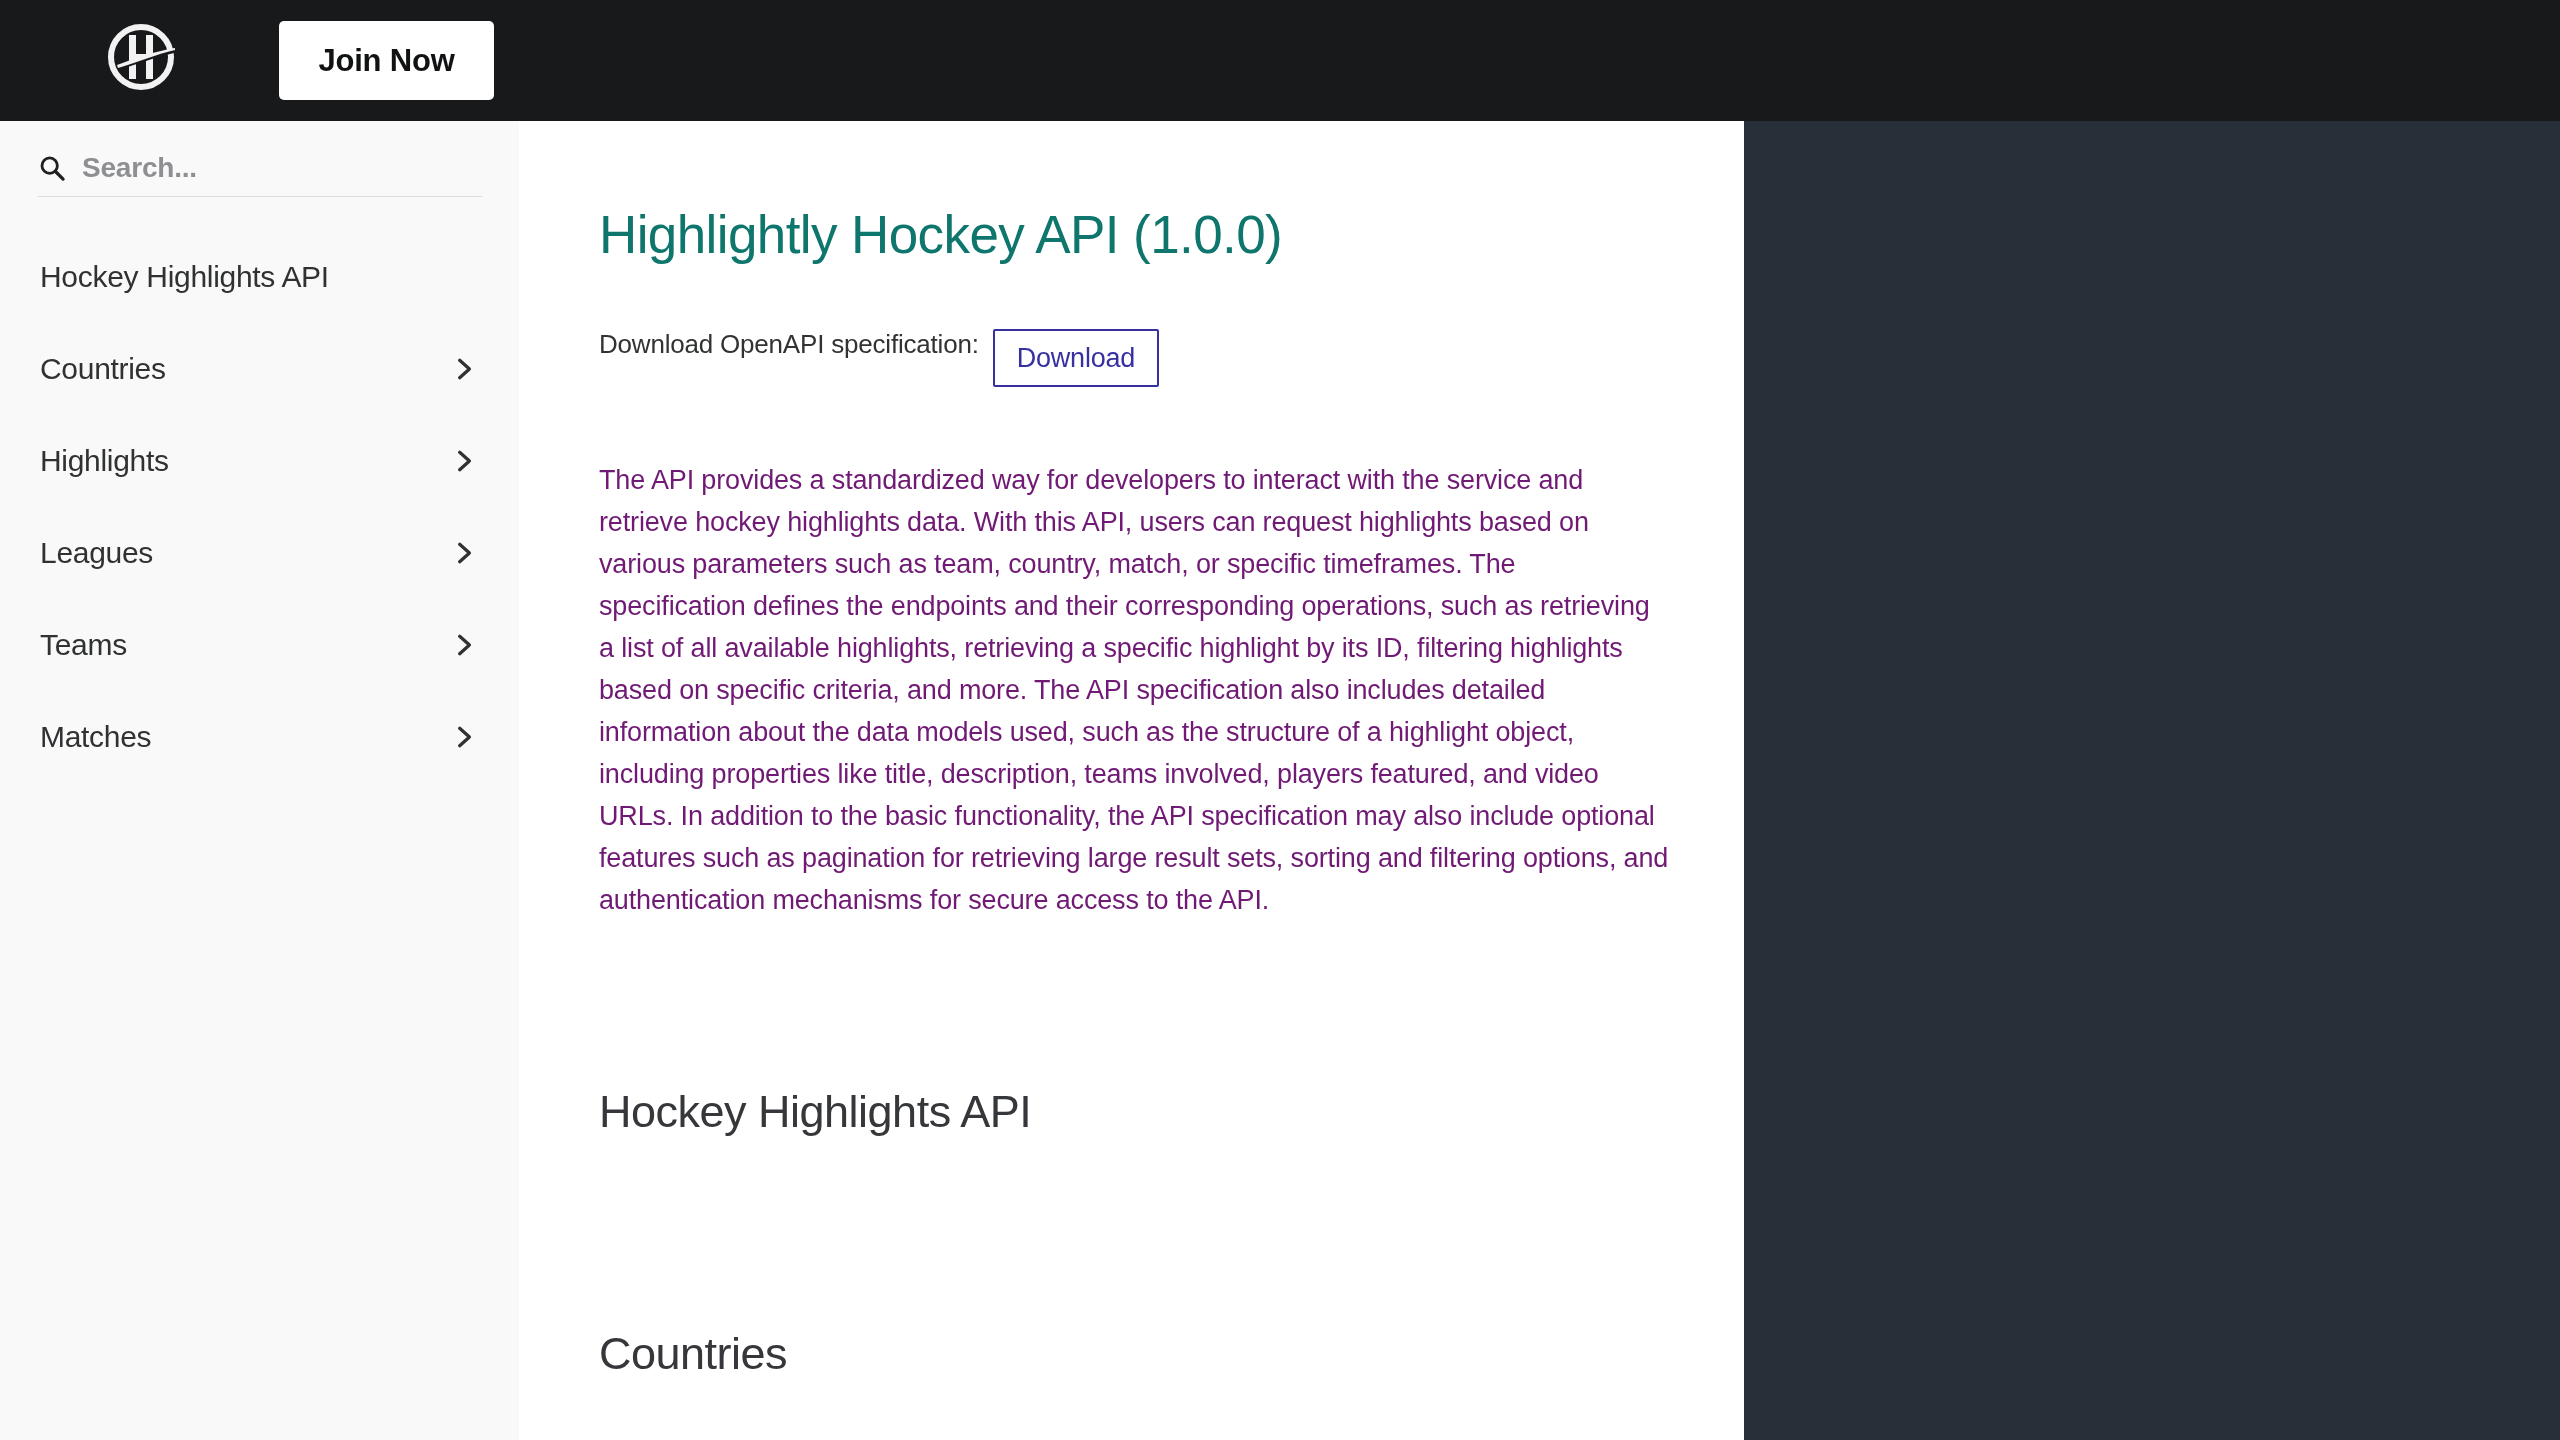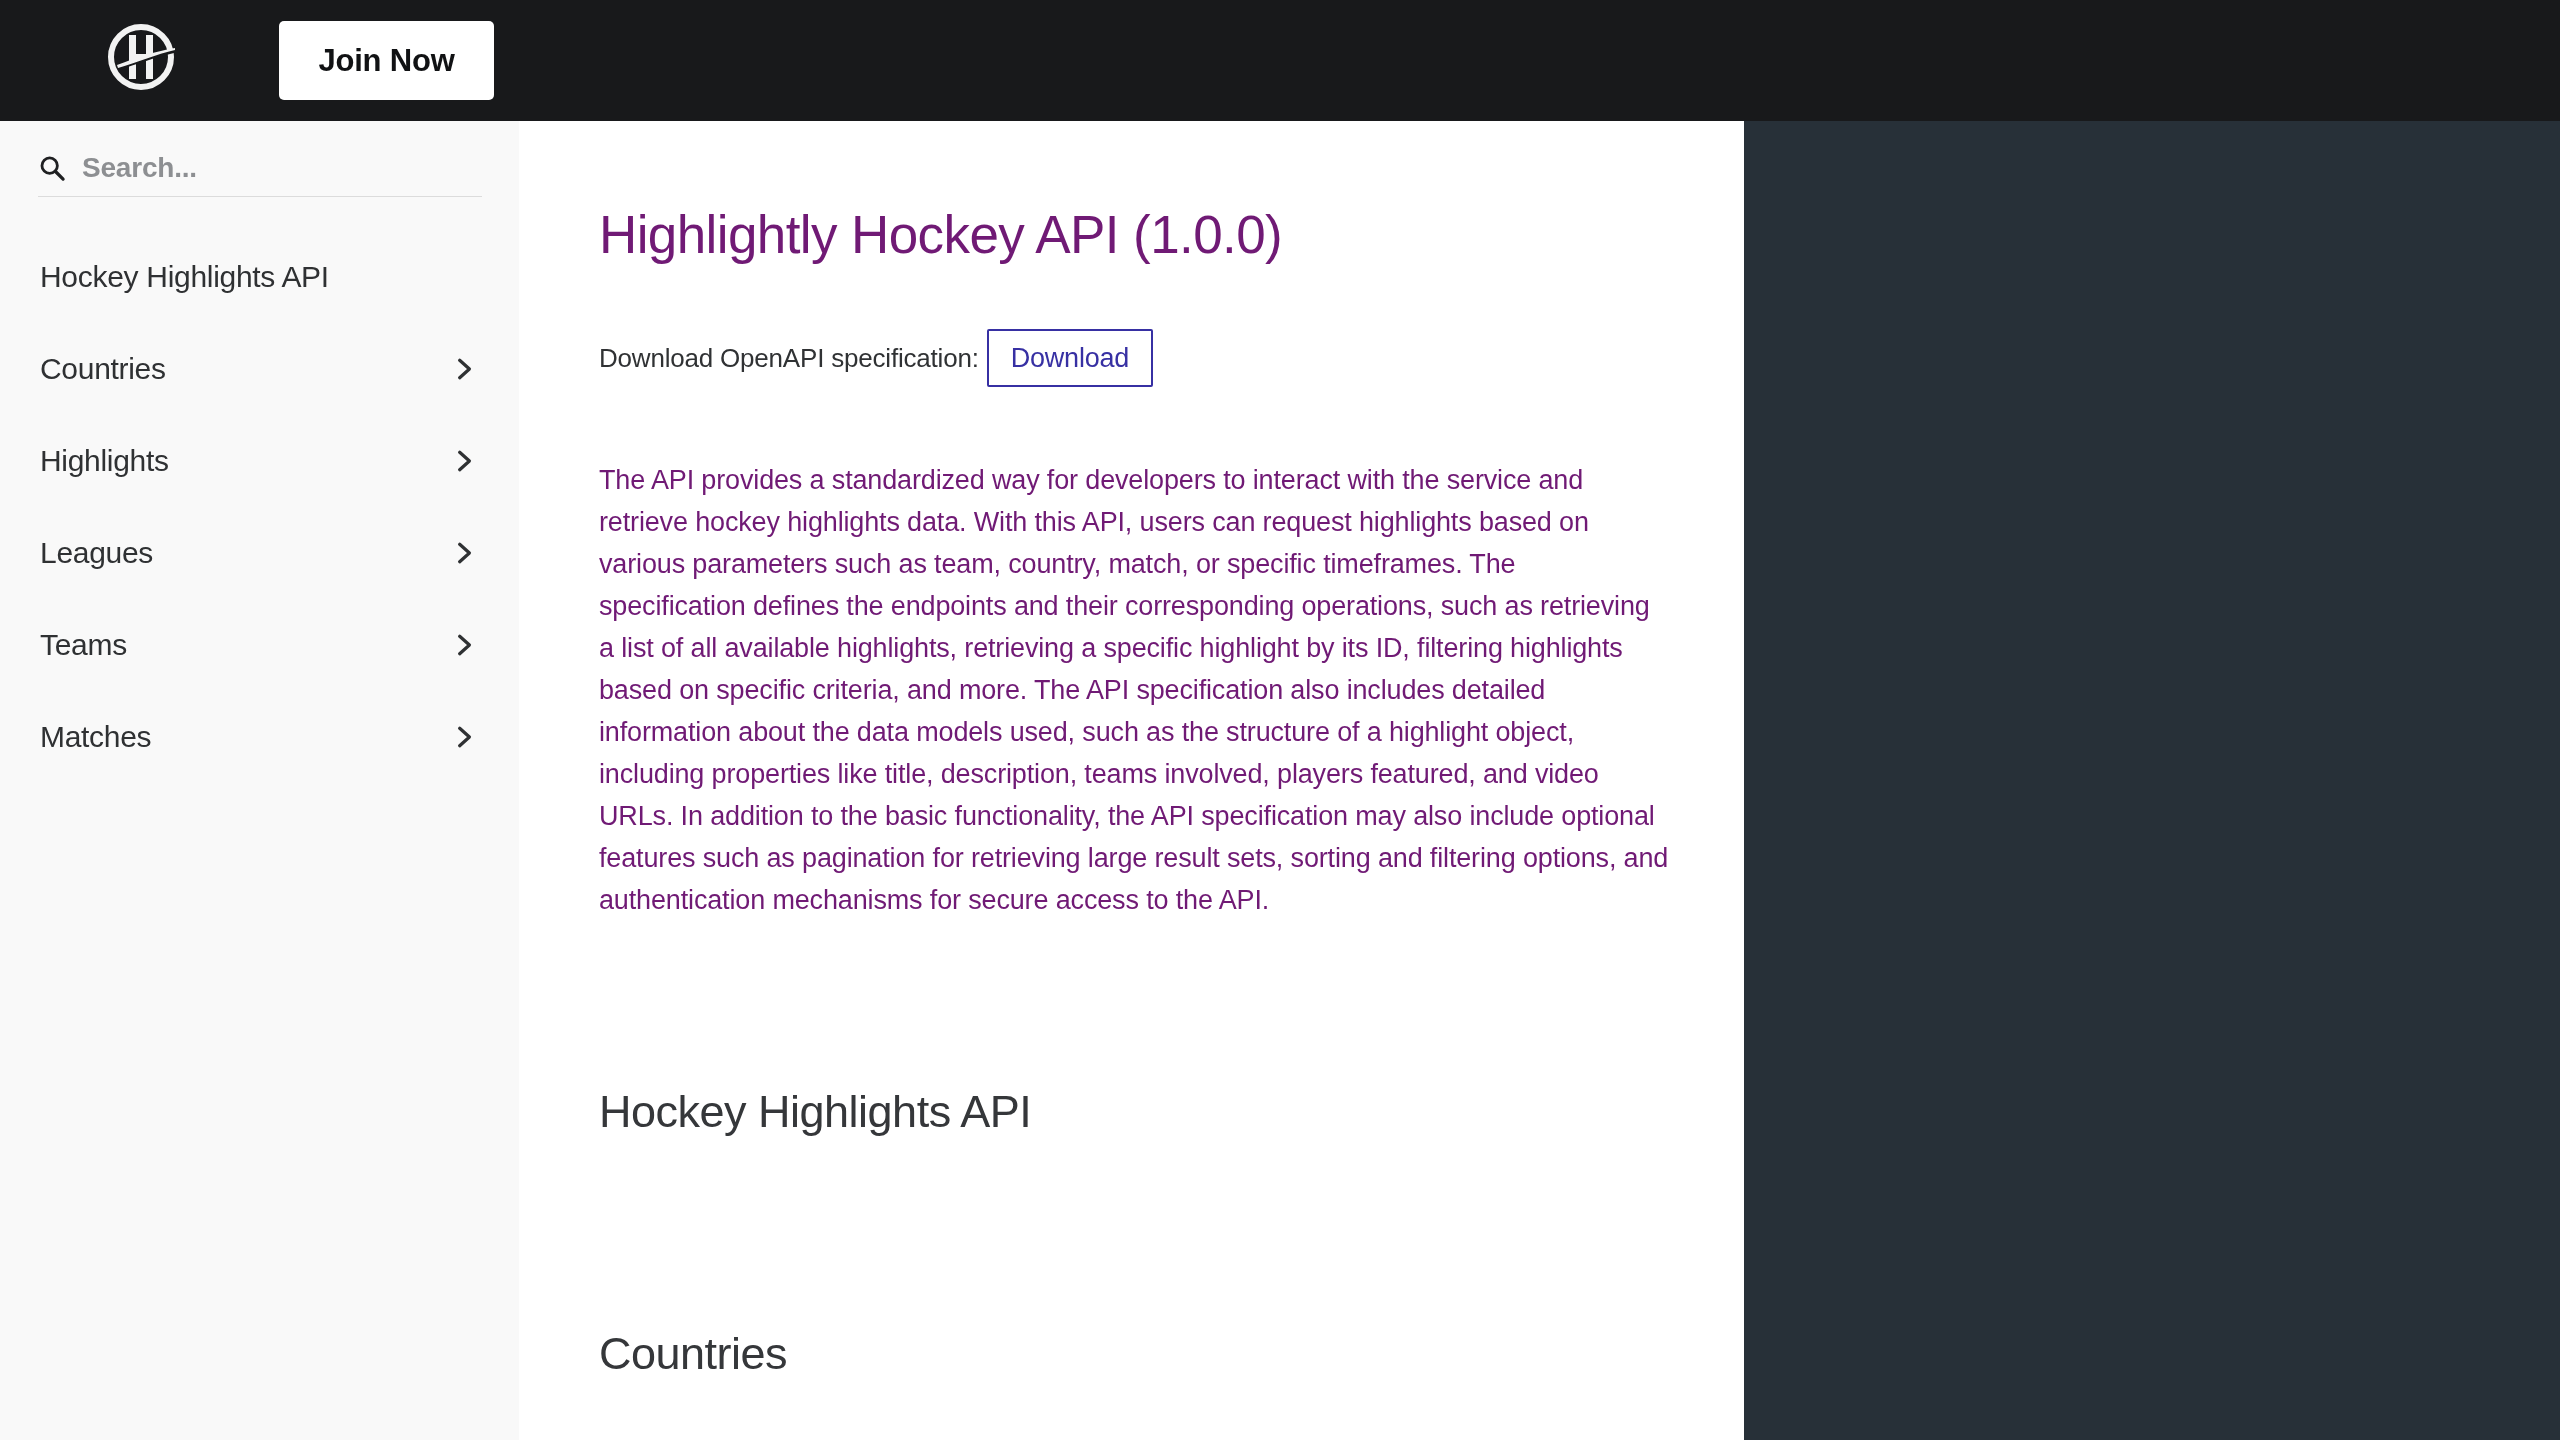--- a/index.html
+++ b/index.html
@@ -141,30 +141,29 @@
     overflow: hidden;
   }
 
   .content-inner { padding: 0 0 0 80px; }
 
   .doc-title {
     margin-top: 85px;
     font-family: "Liberation Sans", sans-serif;
     font-size: 53px;
     font-weight: 400;
-    color: #701a75;
+    color: #0f766e;
     letter-spacing: -0.6px;
     line-height: 1.1;
   }
 
   .download-row {
     margin-top: 65px;
     display: flex;
-    align-items: center;
-    gap: 8px;
+    gap: 14px;
   }
   .download-label {
     font-family: "Liberation Sans", sans-serif;
     font-size: 26px;
     color: #303234;
     letter-spacing: -0.2px;
   }
   .download-btn {
     display: inline-flex;
     align-items: center;

